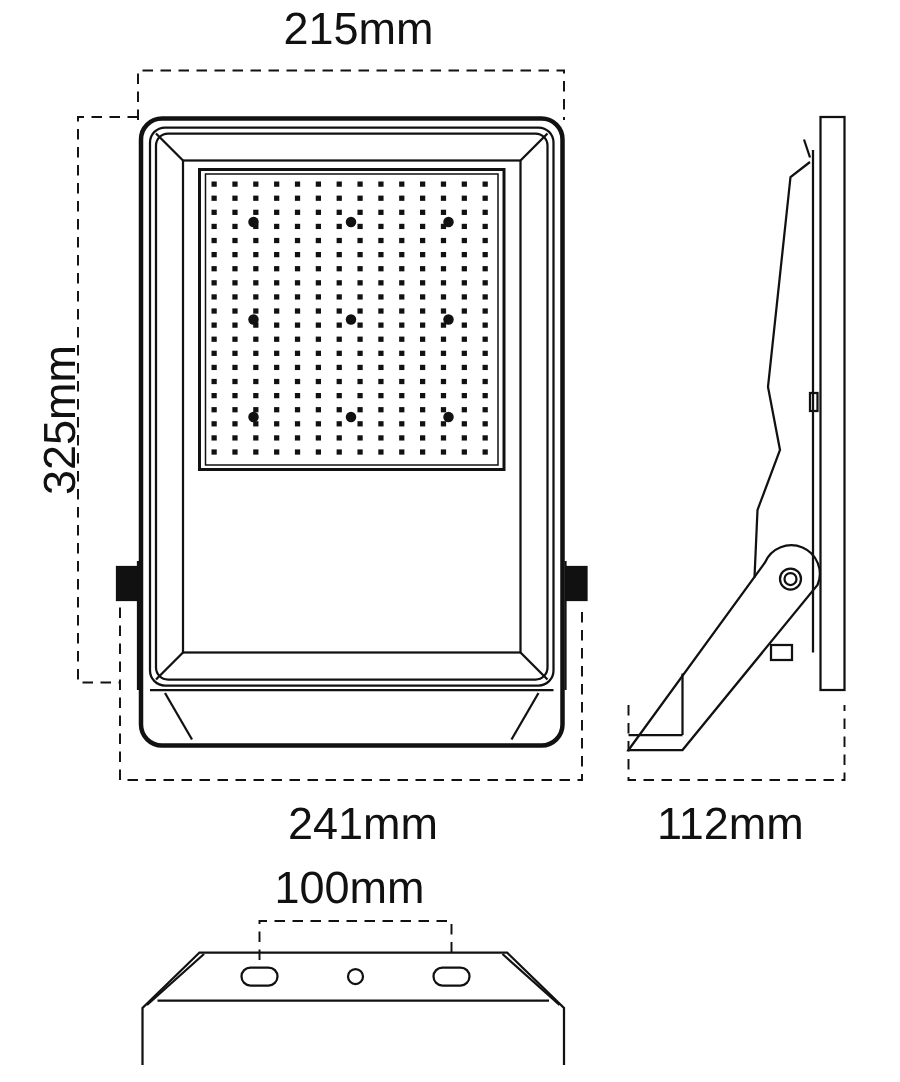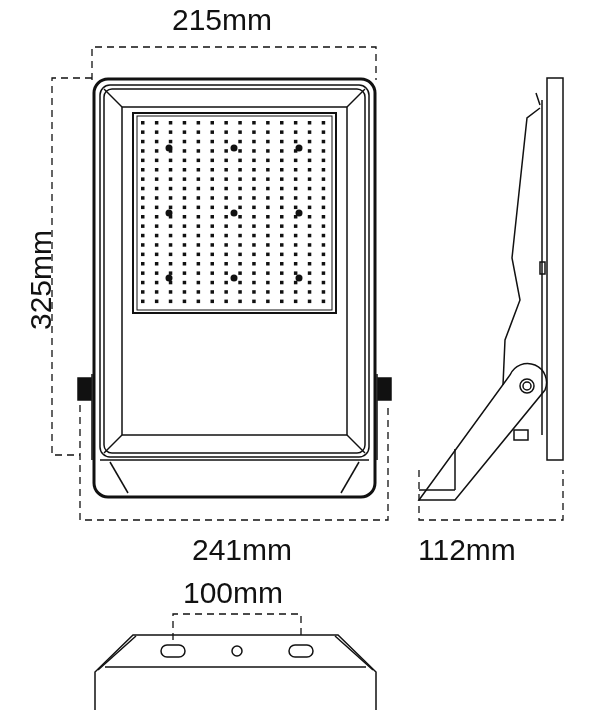--- a/index.html
+++ b/index.html
@@ -1,22 +1,22 @@
 <!DOCTYPE html>
 <html><head>
 <meta charset="utf-8">
 <style>
   html,body{margin:0;padding:0;background:#fff;}
   body{width:600px;height:721px;position:relative;overflow:hidden;font-family:"Liberation Sans",sans-serif;}
   svg{position:absolute;left:0;top:0;}
   .lbl{position:absolute;font-size:30px;color:#111;line-height:1;white-space:nowrap;}
-  .lbl-top{left:172px;top:5px;}
+  .lbl-top{left:189px;top:5px;}
   .lbl-left{left:-4px;top:270px;transform:rotate(-90deg);transform-origin:center;width:90px;text-align:center;}
   .lbl-bottom{left:192px;top:535px;}
-  .lbl-side{left:418px;top:535px;}
+  .lbl-side{left:438px;top:535px;}
   .lbl-mount{left:183px;top:578px;}
 </style>
 </head>
 <body>
 
 <div class="lbl lbl-top">215mm</div>
 <div class="lbl lbl-left">325mm</div>
 <div class="lbl lbl-bottom">241mm</div>
 <div class="lbl lbl-side">112mm</div>
 <div class="lbl lbl-mount">100mm</div>

